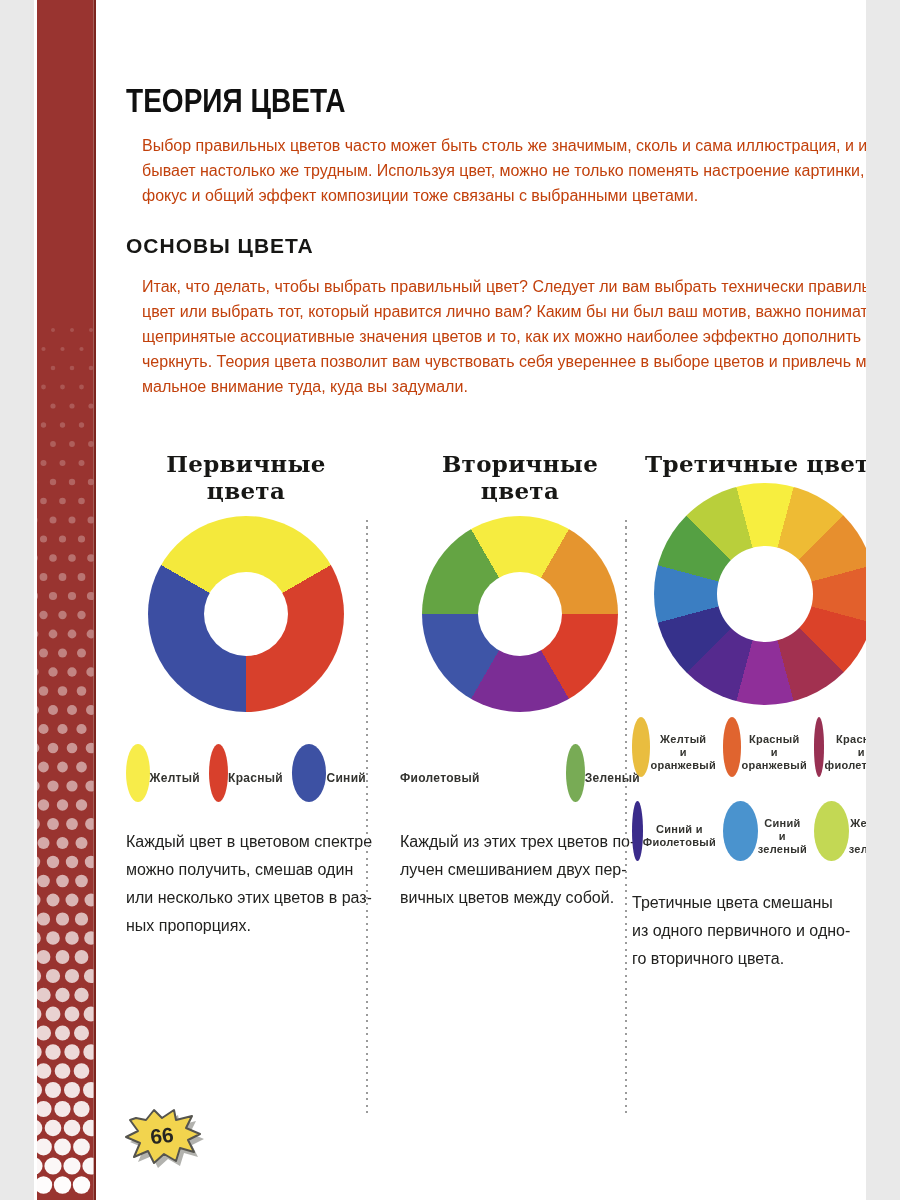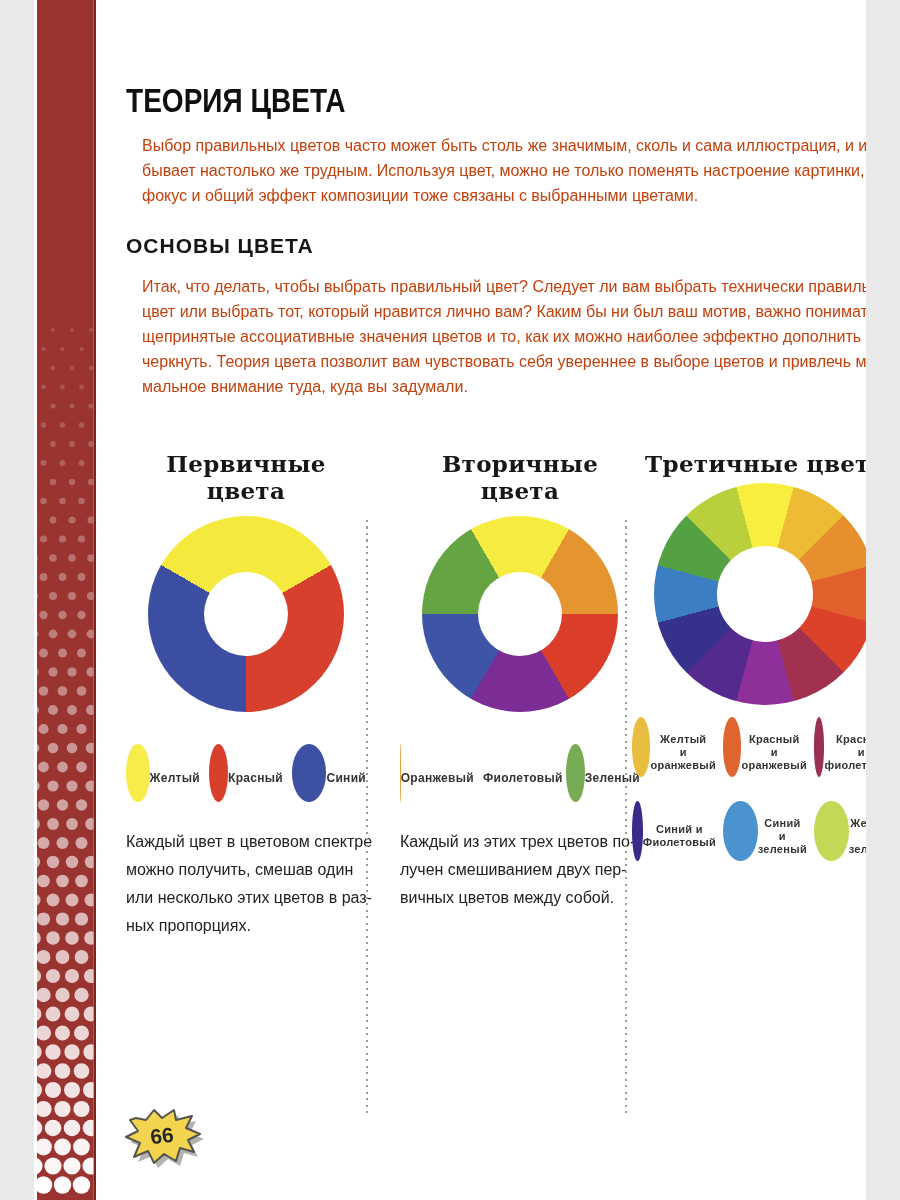--- a/index.html
+++ b/index.html
@@ -253,24 +253,20 @@
 можно получить, смешав один
 или несколько этих цветов в раз-
 ных пропорциях.</div>
   </div>
 
   <div class="col col2">
     <div class="col-header">Вторичные цвета</div>
     <div class="wheel d196" style="background: conic-gradient(from -30deg, rgb(246, 236, 64) 0deg, rgb(246, 236, 64) 60deg, rgb(229, 149, 47) 60deg, rgb(229, 149, 47) 120deg, rgb(218, 62, 42) 120deg, rgb(218, 62, 42) 180deg, rgb(123, 45, 149) 180deg, rgb(123, 45, 149) 240deg, rgb(62, 85, 167) 240deg, rgb(62, 85, 167) 300deg, rgb(100, 164, 67) 300deg, rgb(100, 164, 67) 360deg);"></div>
     <div class="swatch-row">
       <div class="swatch">
-        <div class="dot58" style="background: rgb(230, 156, 54);"></div>
-        <div class="slabel">Оранжевый</div>
-      </div>
-      <div class="swatch">
         <div class="dot58" style="background: rgb(111, 44, 147);"></div>
         <div class="slabel">Фиолетовый</div>
       </div>
       <div class="swatch">
         <div class="dot58" style="background: rgb(120, 171, 85);"></div>
         <div class="slabel">Зеленый</div>
       </div>
     </div>
     <div class="caption">Каждый из этих трех цветов по-
 лучен смешиванием двух пер-
@@ -307,20 +303,23 @@
         <div class="dot60" style="background: rgb(74, 147, 206);"></div>
         <div class="slabel">Синий
 и зеленый</div>
       </div>
       <div class="swatch">
         <div class="dot60" style="background: rgb(195, 216, 84);"></div>
         <div class="slabel">Желтый
 и зеленый</div>
       </div>
     </div>
+    <div class="caption">Третичные цвета смешаны
+из одного первичного и одно-
+го вторичного цвета.</div>
   </div>
 
   <div class="sep s1"></div>
   <div class="sep s2"></div>
 
   <svg class="badge" width="84" height="68" viewBox="0 0 84 68">
     <polygon transform="translate(4,5)" points="16,14 26,16 34,6 42,14 54,6 56,16 72,12 66,24 80,30 68,36 74,48 60,44 56,57 44,50 34,59 28,47 14,53 20,39 6,33 18,27 10,16" fill="#a5a5a0" opacity="0.85"></polygon>
     <polygon points="16,14 26,16 34,6 42,14 54,6 56,16 72,12 66,24 80,30 68,36 74,48 60,44 56,57 44,50 34,59 28,47 14,53 20,39 6,33 18,27 10,16" fill="#f2d44e" stroke="#55544e" stroke-width="2" stroke-linejoin="round"></polygon>
     <text x="42" y="39" text-anchor="middle" font-family="Liberation Sans, sans-serif" font-size="21" font-weight="bold" fill="#262622" transform="rotate(-7 42 32)">66</text>
   </svg>

